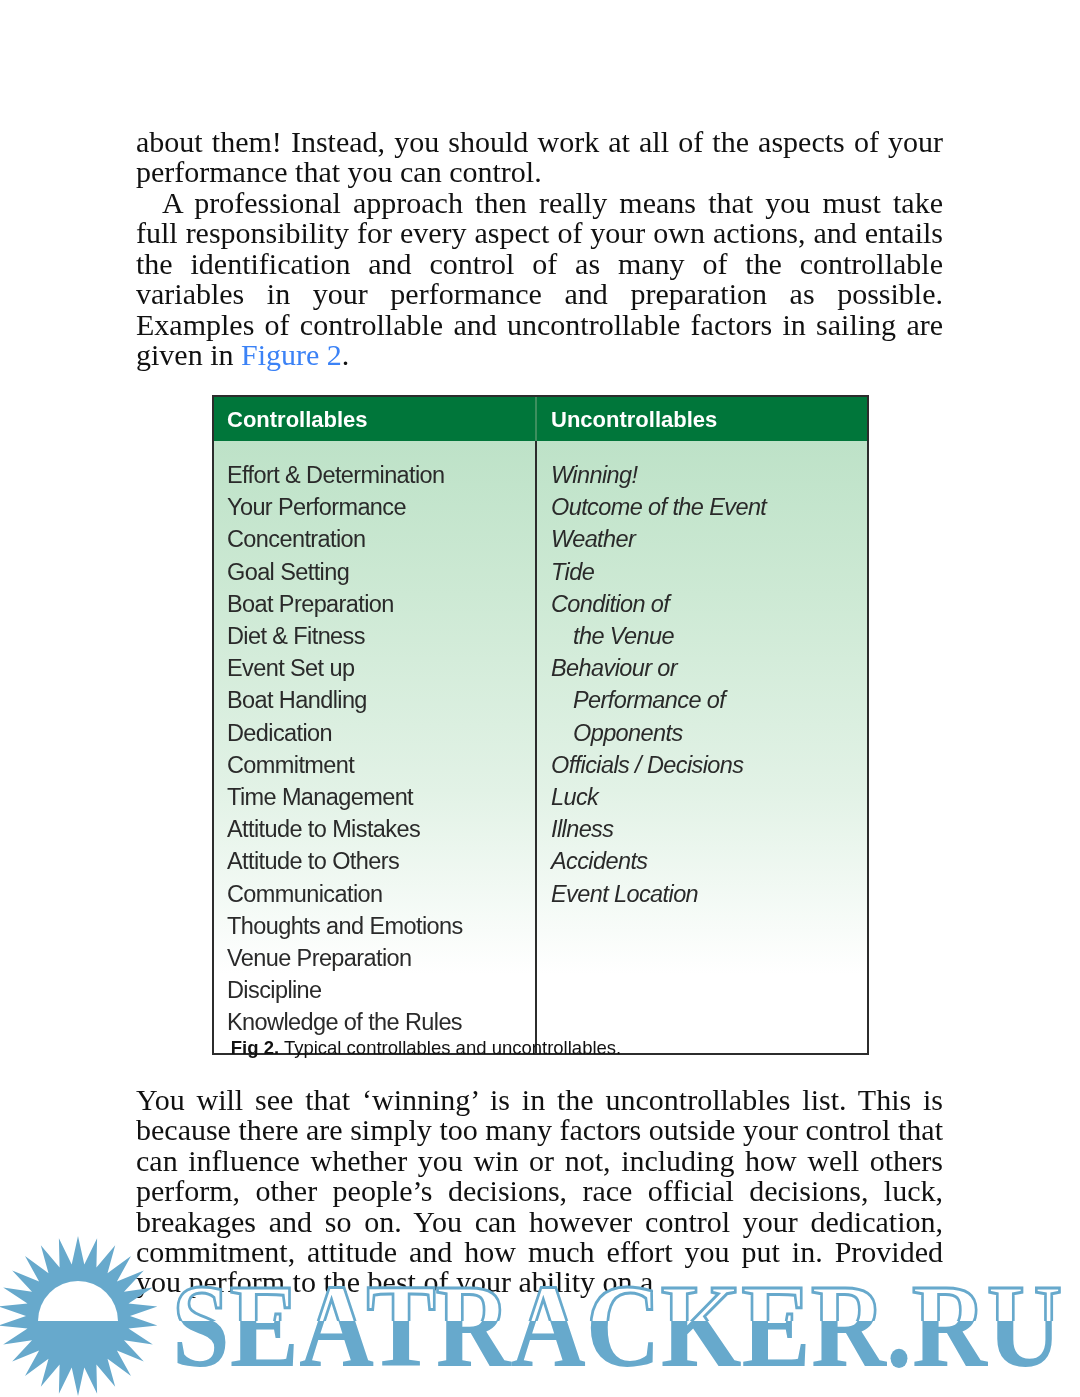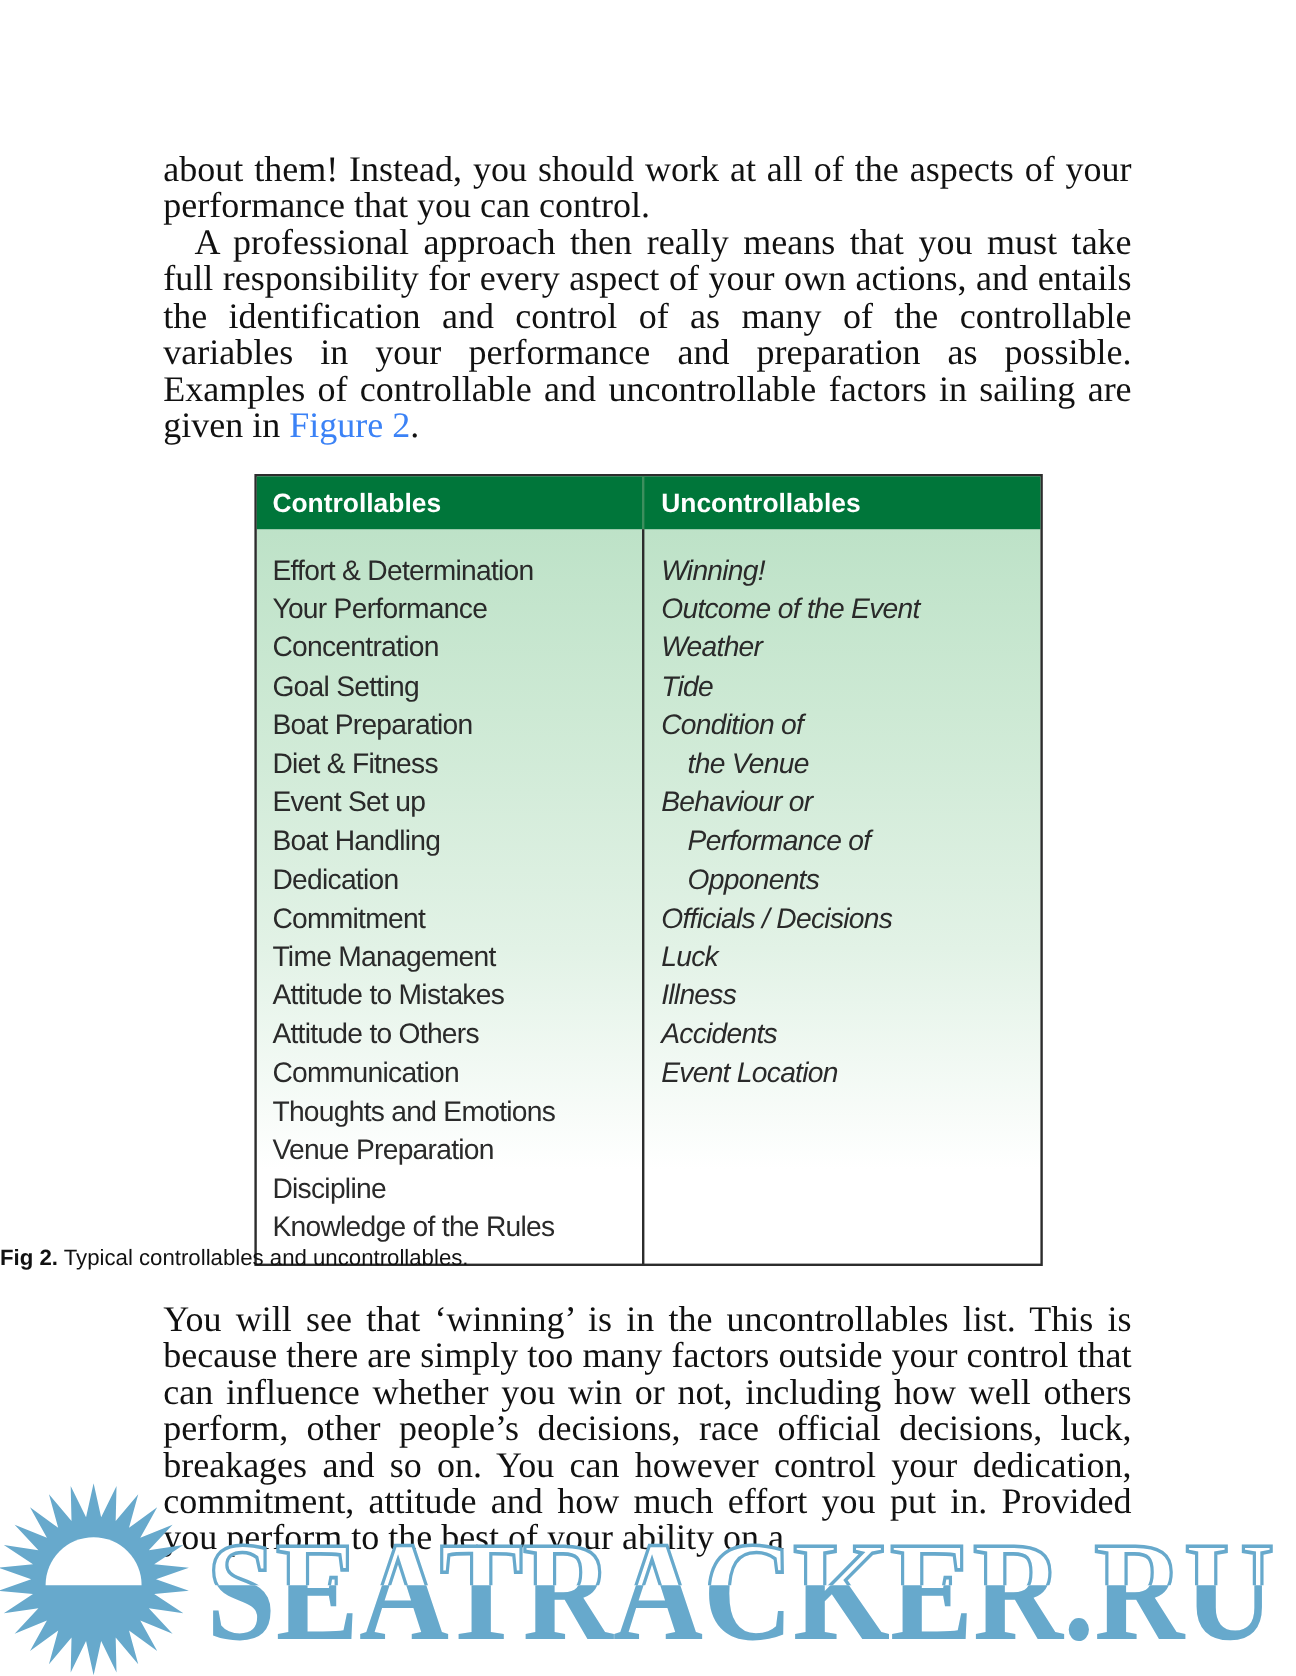--- a/index.html
+++ b/index.html
@@ -37,21 +37,21 @@
     .col-list {
       position: absolute; top: 62px; margin: 0; padding: 0; list-style: none;
       font-family: "Liberation Sans", sans-serif; font-size: 23.5px; line-height: 32.2px;
       color: #2a2a2a; letter-spacing: -0.6px;
     }
     .cl1 { left: 13px; }
     .cl2 { left: 337px; font-style: italic; }
     .col-list li.indent { padding-left: 22px; }
 
     .caption {
-      position: absolute; left: 0; top: 1037px; width: 852px; text-align: left;
+      position: absolute; left: 0; top: 1037px; width: 852px; text-align: center;
       font-family: "Liberation Sans", sans-serif; font-size: 18.5px; color: #111;
     }
     .caption b { font-weight: bold; }
 
     .watermark { position: absolute; left: 0; top: 1236px; width: 1080px; height: 161px; }
   </style>
 </head>
 <body>
 
 <div class="page">

